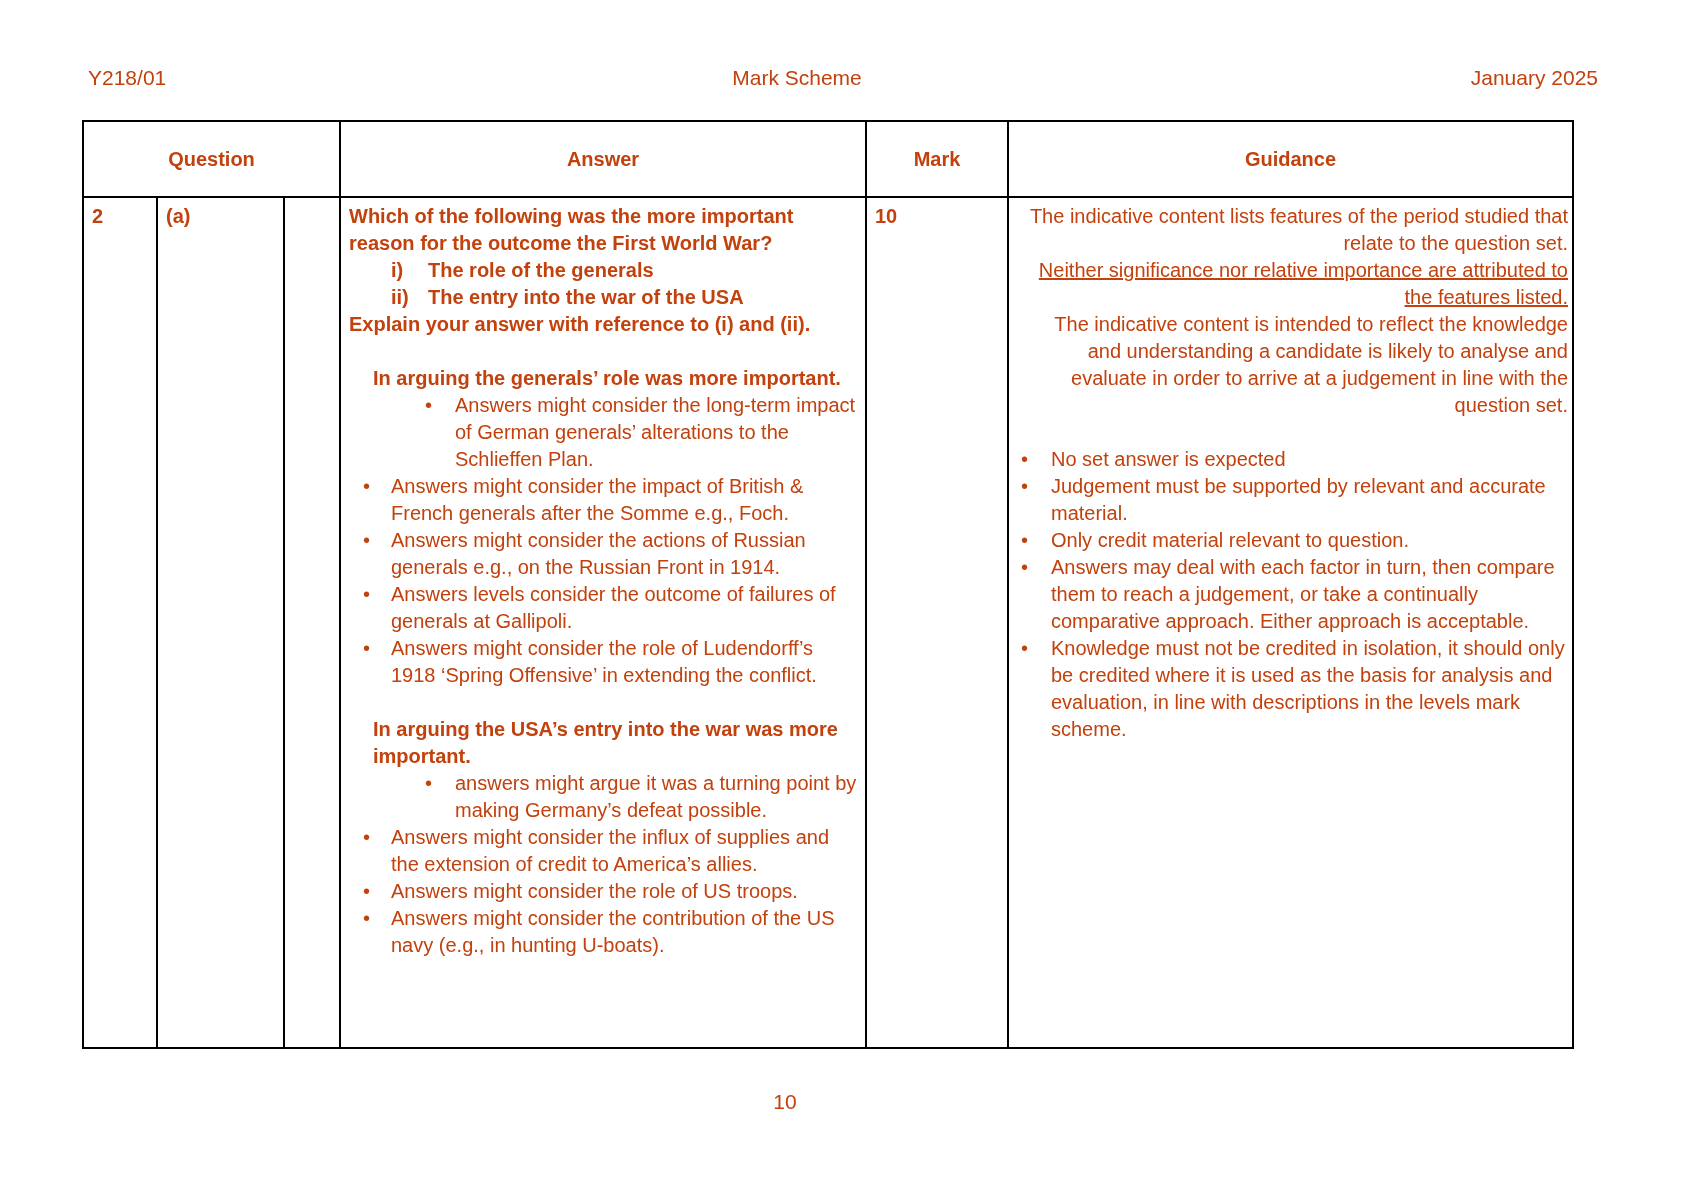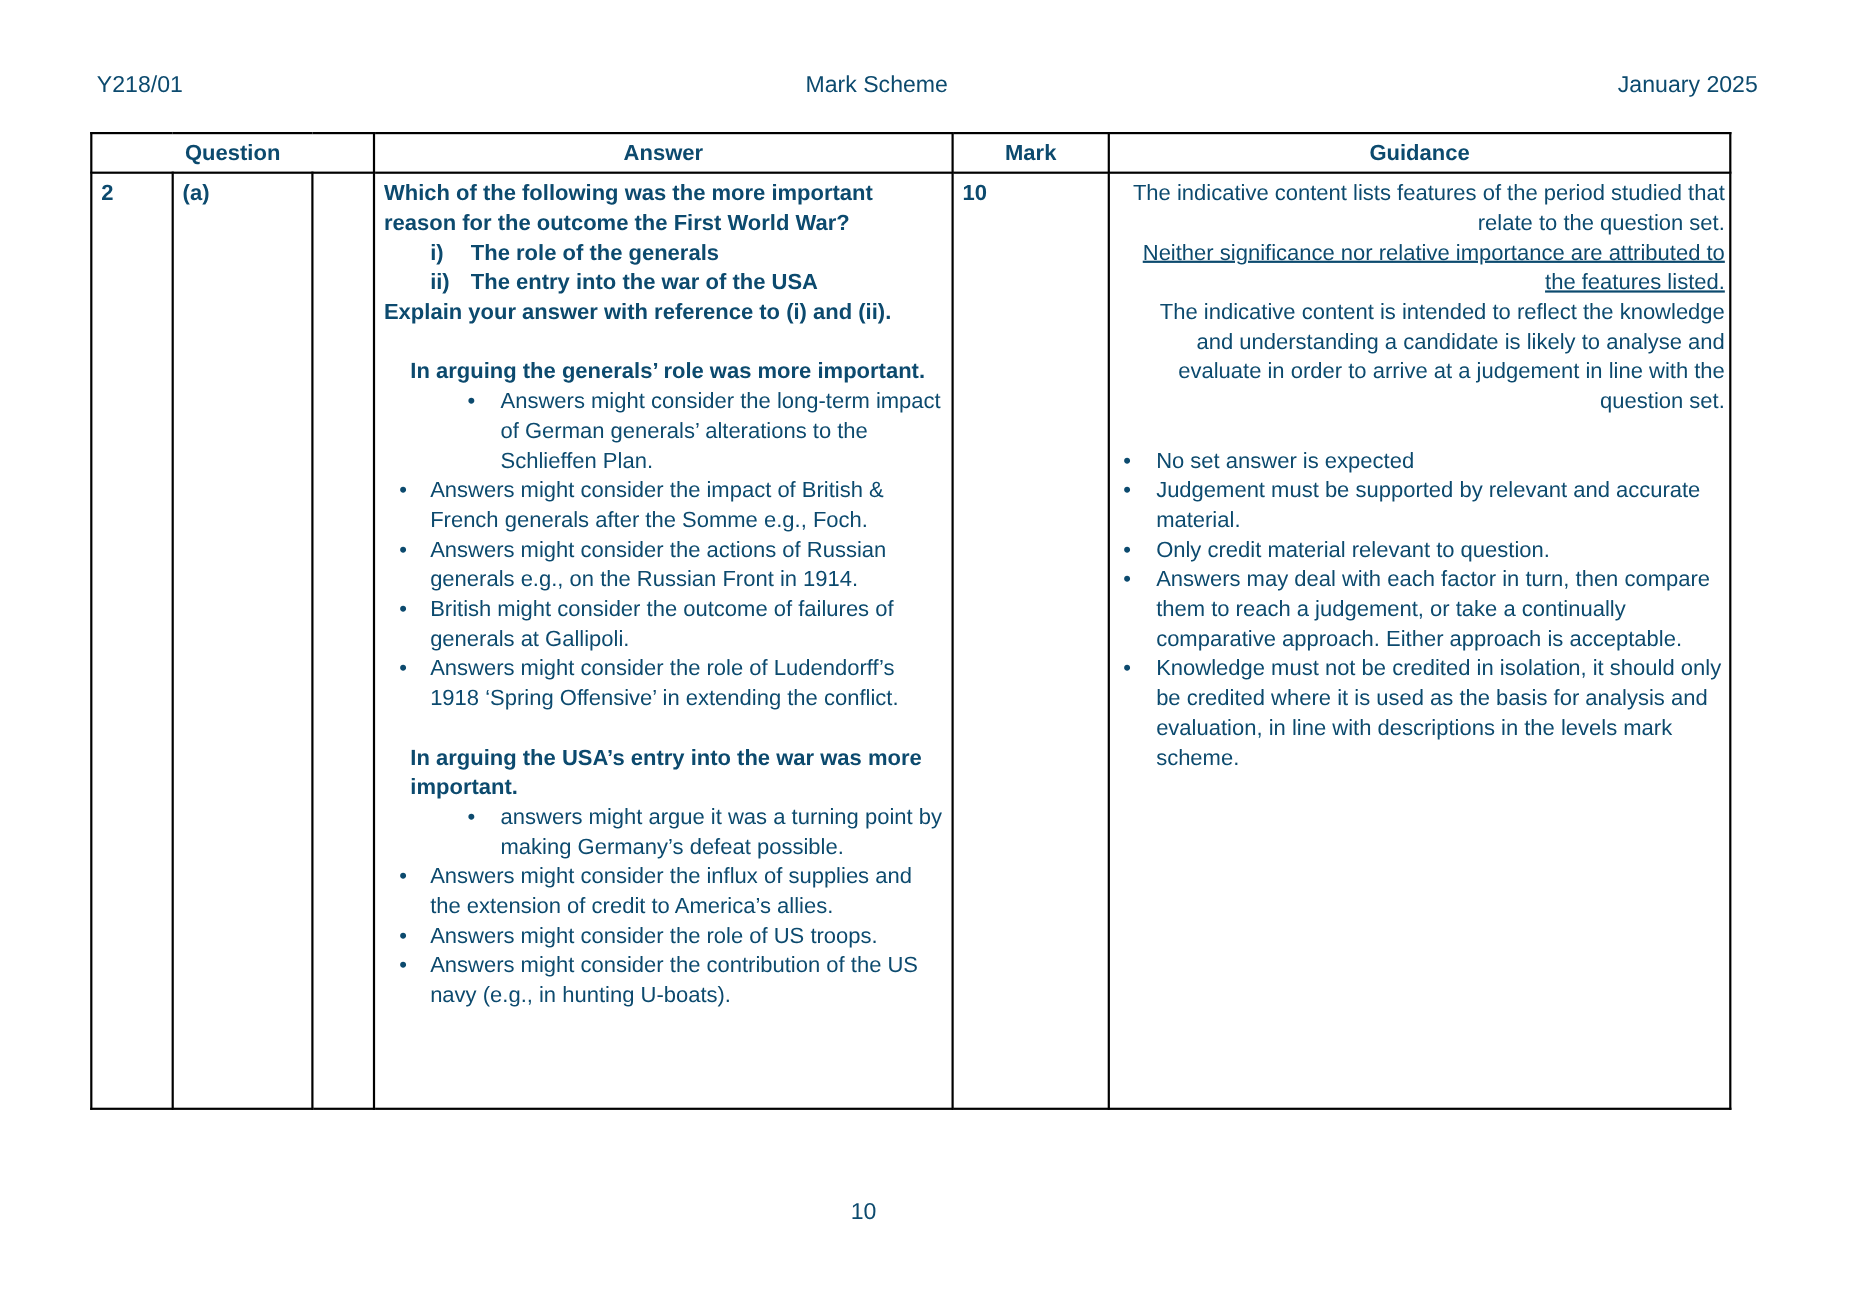--- a/index.html
+++ b/index.html
@@ -1,38 +1,38 @@
 <!DOCTYPE html>
 <html><head>
 <meta charset="utf-8">
 <style>
   html,body{margin:0;padding:0;background:#ffffff;}
   .page{
     position:relative;
     width:1684px;height:1191px;
-    background:#ffffff;color:#0c4a6e;
+    background:#ffffff;color:#c2410c;
     font-family:"Liberation Sans",sans-serif;
     font-size:20px;line-height:27px;
     overflow:hidden;
   }
   
   .hdr{position:absolute;top:66px;font-size:21px;line-height:24px;white-space:nowrap;}
   .hdr-left{left:88px;}
   .hdr-center{left:785px;transform:translateX(-50%);margin-left:12px;}
   .hdr-right{left:1598px;transform:translateX(-100%);}
   .doc-footer{position:absolute;top:1088px;left:785px;transform:translateX(-50%);font-size:21px;}
   
   table.mark-table{
     position:absolute;left:82px;top:120px;
     width:1490px;border-collapse:collapse;table-layout:fixed;
   }
   .mark-table th,.mark-table td{border:2.5px solid #000;}
   .mark-table th{
     height:34px;font-weight:bold;font-size:20px;
-    text-align:center;vertical-align:middle;padding:0;
+    text-align:center;vertical-align:middle;padding:20px;
   }
   .mark-table td{vertical-align:top;padding:5px 4px 6px 8px;height:838px;}
   td.q-num,td.q-part,td.mark-cell{font-weight:bold;}
   
   .q-line{font-weight:bold;}
   .q-roman{font-weight:bold;display:flex;margin-left:42px;}
   .q-marker{flex:none;width:37px;}
   .section-heading{font-weight:bold;margin-left:24px;}
   .spacer{height:27px;}
   .bullet{display:flex;}
@@ -98,21 +98,21 @@
             <div class="bullet lvl1">
               <span class="dot">•</span>
               <span class="b-text">Answers might consider the impact of British &amp; French generals after the Somme e.g., Foch.</span>
             </div>
             <div class="bullet lvl1">
               <span class="dot">•</span>
               <span class="b-text">Answers might consider the actions of Russian generals e.g., on the Russian Front in 1914.</span>
             </div>
             <div class="bullet lvl1">
               <span class="dot">•</span>
-              <span class="b-text">British might consider the outcome of failures of generals at Gallipoli.</span>
+              <span class="b-text">Answers levels consider the outcome of failures of generals at Gallipoli.</span>
             </div>
             <div class="bullet lvl1">
               <span class="dot">•</span>
               <span class="b-text">Answers might consider the role of Ludendorff’s 1918 ‘Spring Offensive’ in extending the conflict.</span>
             </div>
             <div class="spacer"></div>
             <div class="section-heading">In arguing the USA’s entry into the war was more important.</div>
             <div class="bullet lvl2">
               <span class="dot">•</span>
               <span class="b-text">answers might argue it was a turning point by making Germany’s defeat possible.</span>

